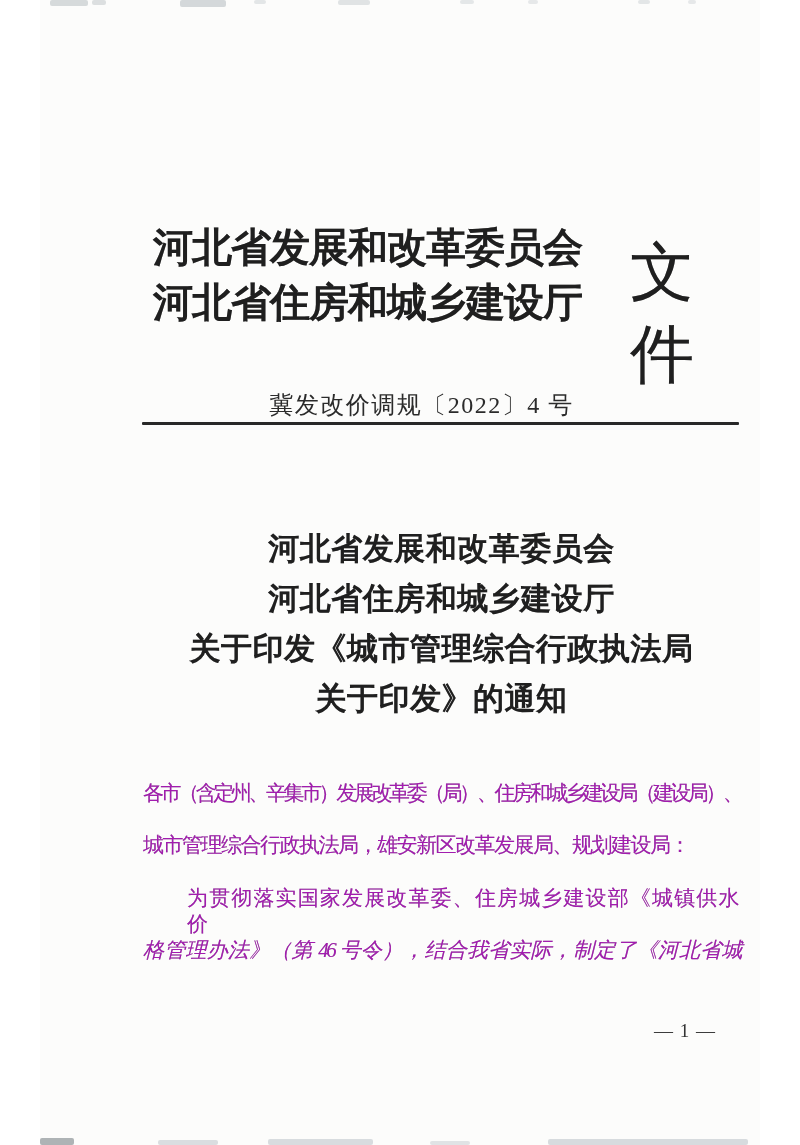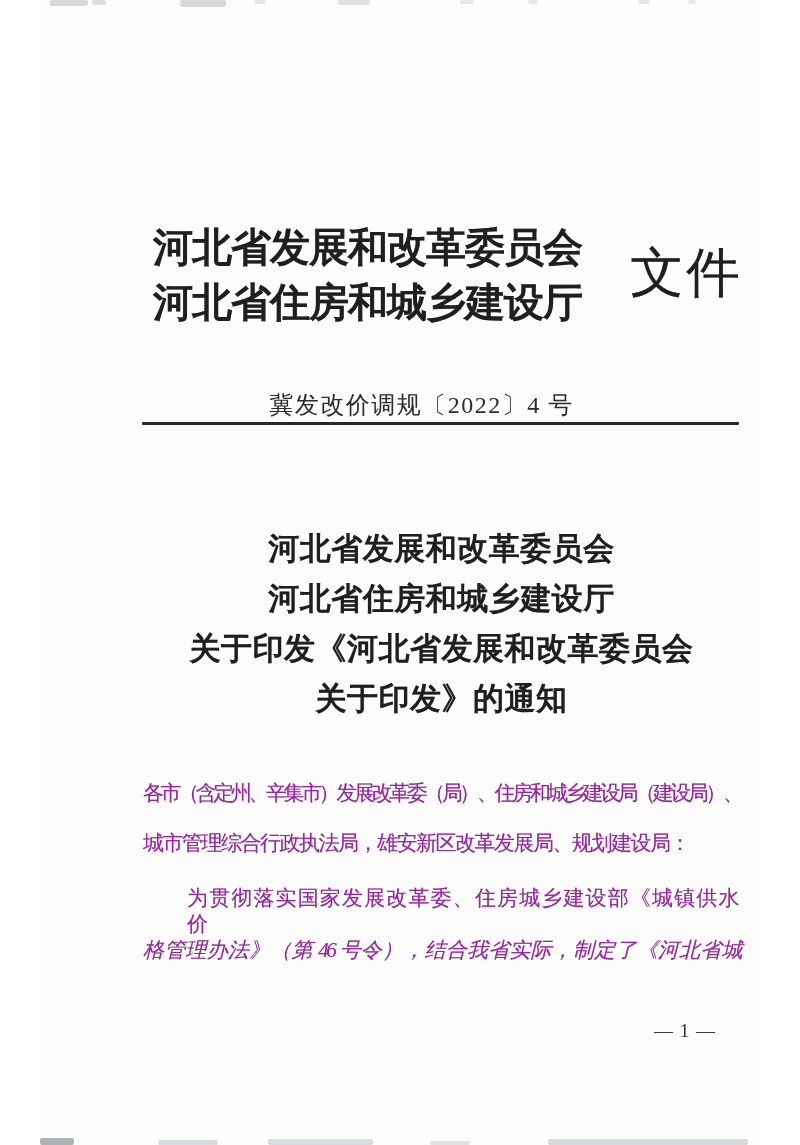--- a/index.html
+++ b/index.html
@@ -22,21 +22,21 @@
     font-size: 40px;
     line-height: 55px;
     letter-spacing: -1px;
     white-space: nowrap;
     text-shadow: 0 0 0.6px rgba(30,30,30,0.5);
   }
   .doc-type {
     position: absolute;
     left: 590px;
     top: 232px;
-    font-size: 54px;
+    font-size: 64px;
     line-height: 82px;
     font-weight: 400;
     letter-spacing: 2px;
     text-shadow: 0 0 0.6px rgba(30,30,30,0.5);
   }
   .ref-number {
     position: absolute;
     left: 103px;
     top: 389px;
     width: 597px;
@@ -75,21 +75,21 @@
     left: 103px;
     width: 597px;
     font-size: 21px;
     line-height: 26px;
     color: #a21caf;
     white-space: nowrap;
     text-shadow: 0 0 0.4px rgba(40,40,40,0.4);
   }
   .jl { white-space: normal; text-align: justify; text-align-last: justify; }
   .line-sal-1 { top: 780px; letter-spacing: -4px; }
-  .line-sal-2 { top: 832px; letter-spacing: -1.5px; font-family: Liberation Mono, monospace; }
+  .line-sal-2 { top: 832px; letter-spacing: -1.5px; }
   .line-par-1 { top: 885px; left: 147px; width: 553px; letter-spacing: 0.5px; }
   .line-par-2 { top: 937px; letter-spacing: -2.5px; font-style: italic; }
   
   .page-number {
     position: absolute;
     left: 585px;
     top: 1020px;
     width: 120px;
     text-align: center;
     font-size: 19px;
@@ -126,21 +126,21 @@
 
   <div class="doc-type">文件</div>
 
   <div class="ref-number">冀发改价调规〔2022〕4 号</div>
 
   <div class="rule"></div>
 
   <div class="title-block">
     <div>河北省发展和改革委员会</div>
     <div>河北省住房和城乡建设厅</div>
-    <div>关于印发《河北省发展和改革委员会</div>
+    <div>关于印发《城市管理综合行政执法局</div>
     <div>关于印发》的通知</div>
   </div>
 
   <div class="body-line jl line-sal-1">各市（含定州、辛集市）发展改革委（局）、住房和城乡建设局（建设局）、</div>
 
   <div class="body-line line-sal-2">城市管理综合行政执法局，雄安新区改革发展局、规划建设局：</div>
 
   <div class="body-line jl line-par-1">为贯彻落实国家发展改革委、住房城乡建设部《城镇供水价</div>
 
   <div class="body-line jl line-par-2">格管理办法》（第 46 号令），结合我省实际，制定了《河北省城</div>

